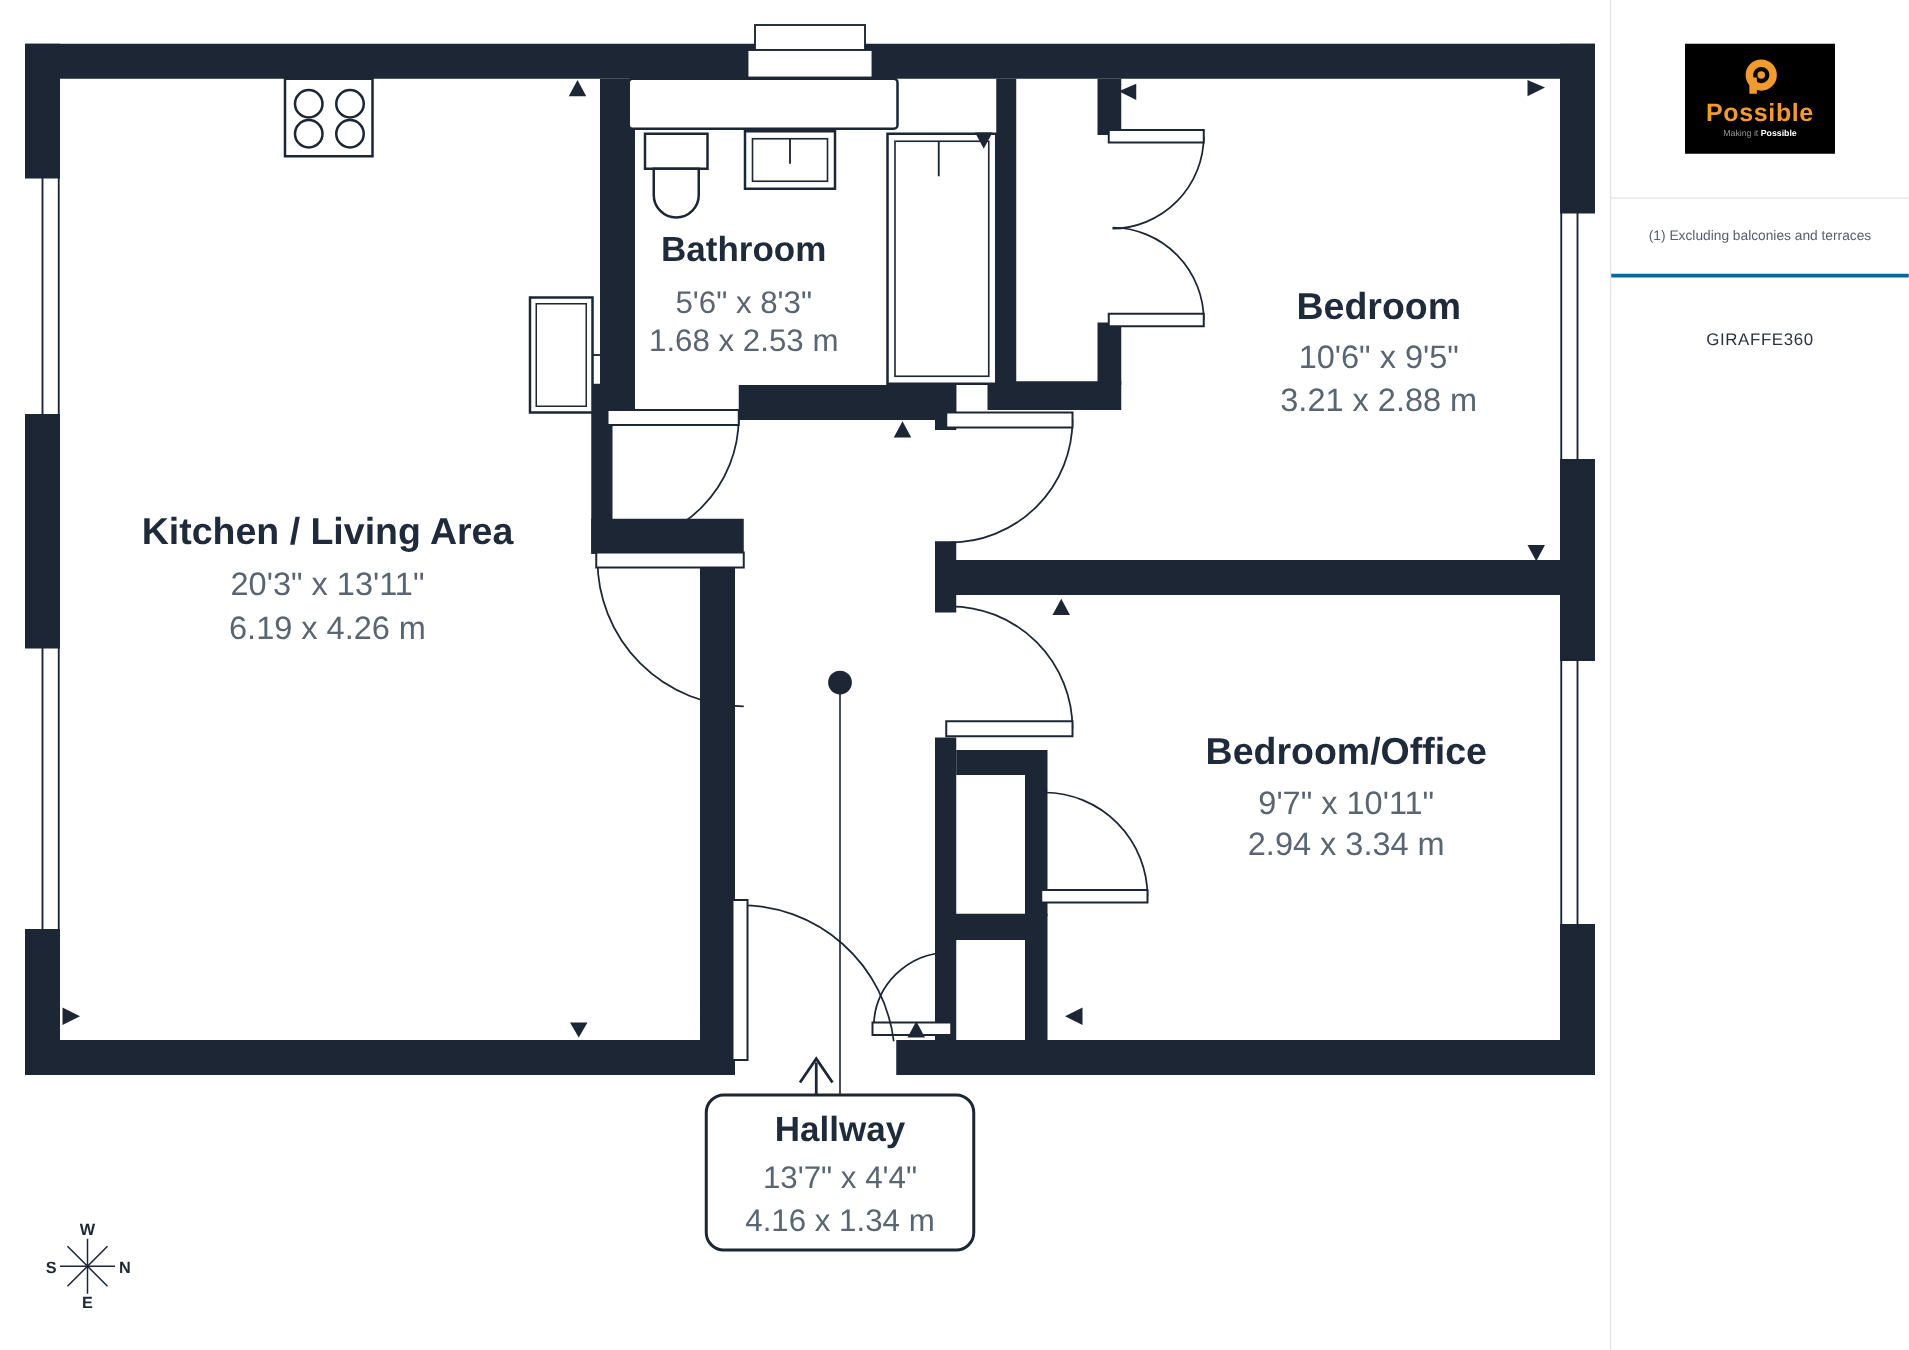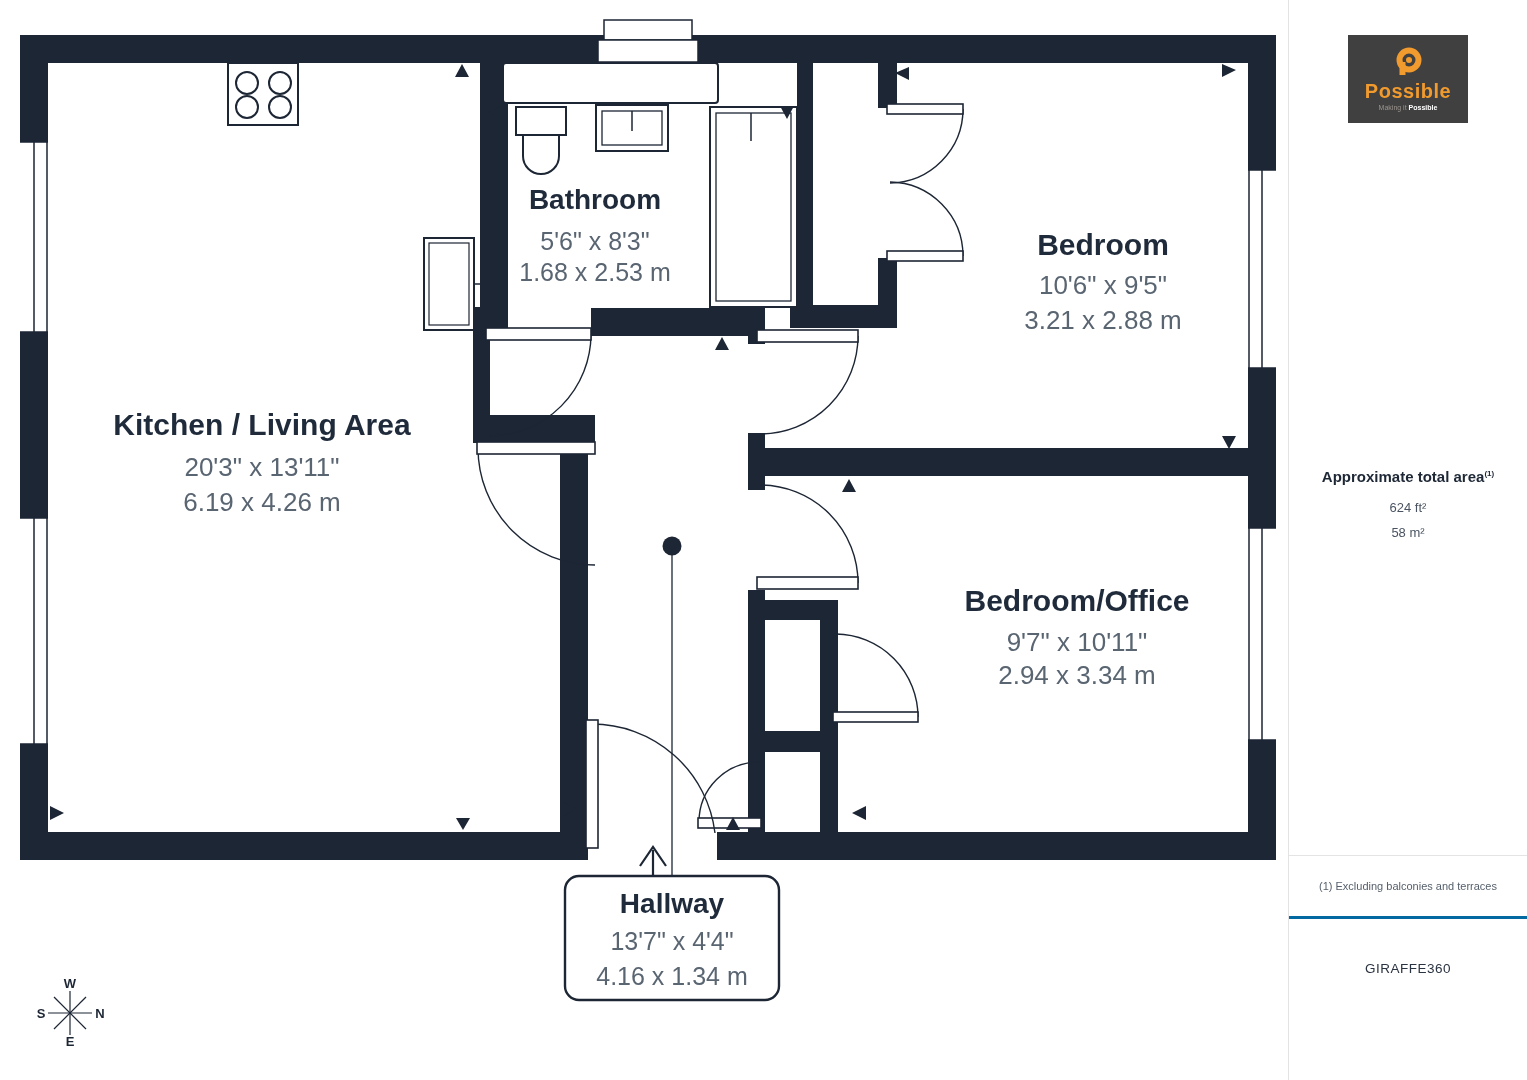--- a/index.html
+++ b/index.html
@@ -11,21 +11,21 @@
   #plan{position:absolute;left:0;top:0;}
   .room-name{font-weight:bold;fill:#1F2B3B;}
   .room-dim{fill:#5A6572;}
   
   .sidebar{
     position:absolute;left:1288px;top:0;width:238px;height:1080px;
     background:#fff;border-left:1px solid #e3e3e3;display:flex;flex-direction:column;
   }
   .sb-logo-section{height:158px;display:flex;align-items:center;justify-content:center;}
   .logo-box{
-    width:120px;height:88px;background:#404040;display:flex;flex-direction:column;
+    width:120px;height:88px;background:#000000;display:flex;flex-direction:column;
     align-items:center;justify-content:center;gap:2px;
   }
   .brand{color:#F19A2D;font-weight:bold;font-size:20px;letter-spacing:.5px;line-height:1;}
   .tagline{font-size:7px;color:#9b948f;line-height:1;margin-top:1px;}
   .tagline b{color:#ffffff;}
   .sb-area{
     height:697px;display:flex;flex-direction:column;align-items:center;justify-content:center;
     text-align:center;
   }
   .area-title{font-size:15px;font-weight:bold;color:#1D2735;margin-bottom:10px;}
@@ -240,25 +240,20 @@
       <svg width="34" height="32" viewBox="0 0 34 32">
         <circle cx="18" cy="13" r="9.5" fill="none" stroke="#F19A2D" stroke-width="6"></circle>
         <circle cx="18" cy="13" r="3" fill="#F19A2D"></circle>
         <line x1="11.5" y1="15" x2="11.5" y2="28" stroke="#F19A2D" stroke-width="6"></line>
       </svg>
       <div class="brand">Possible</div>
       <div class="tagline"><span>Making it </span><b>Possible</b></div>
     </div>
   </div>
 
-  <div class="sb-area">
-    <div class="area-title"><span>Approximate total area</span><sup>(1)</sup></div>
-    <div class="area-val">624 ft²</div>
-    <div class="area-val">58 m²</div>
-  </div>
 
   <div class="sb-footnote">
     <span>(1) Excluding balconies and terraces</span>
   </div>
 
   <div class="sb-disclaimer">
     <div class="credit"><span>GIRAFFE</span><b>360</b></div>
   </div>
 </div>
 

